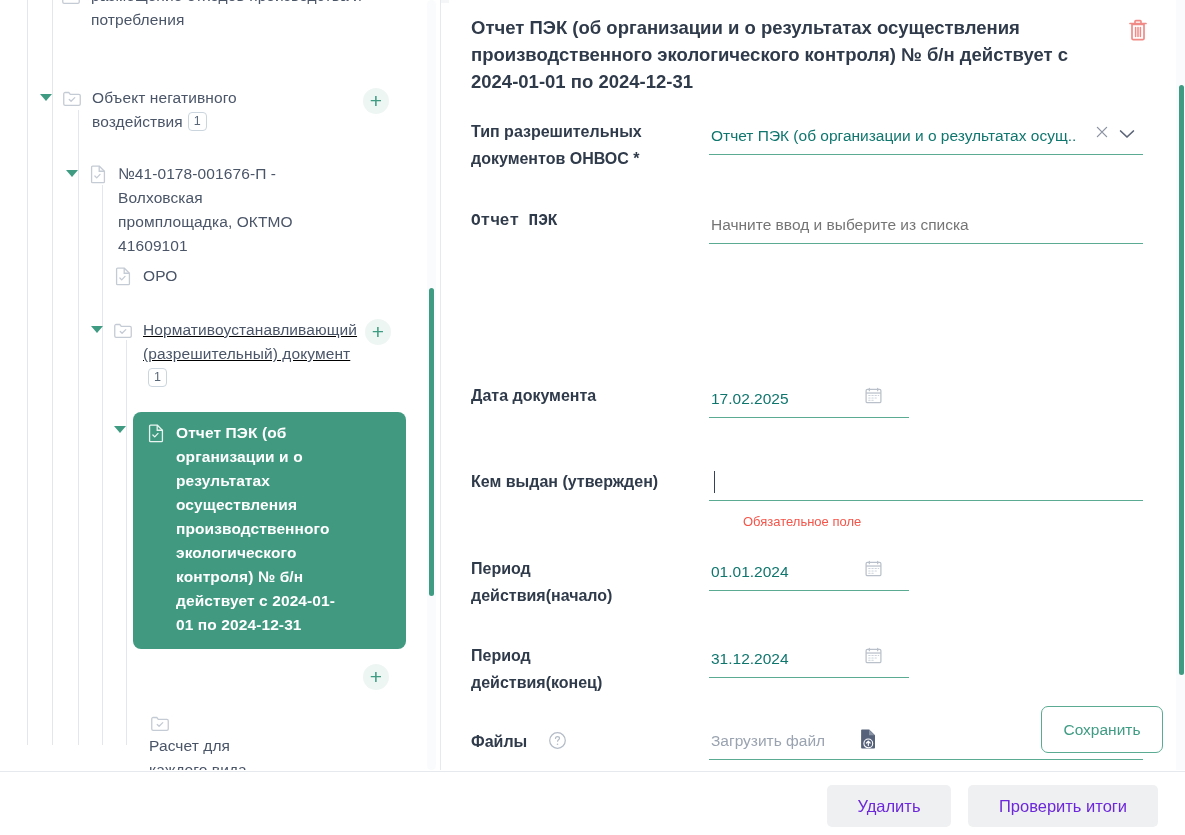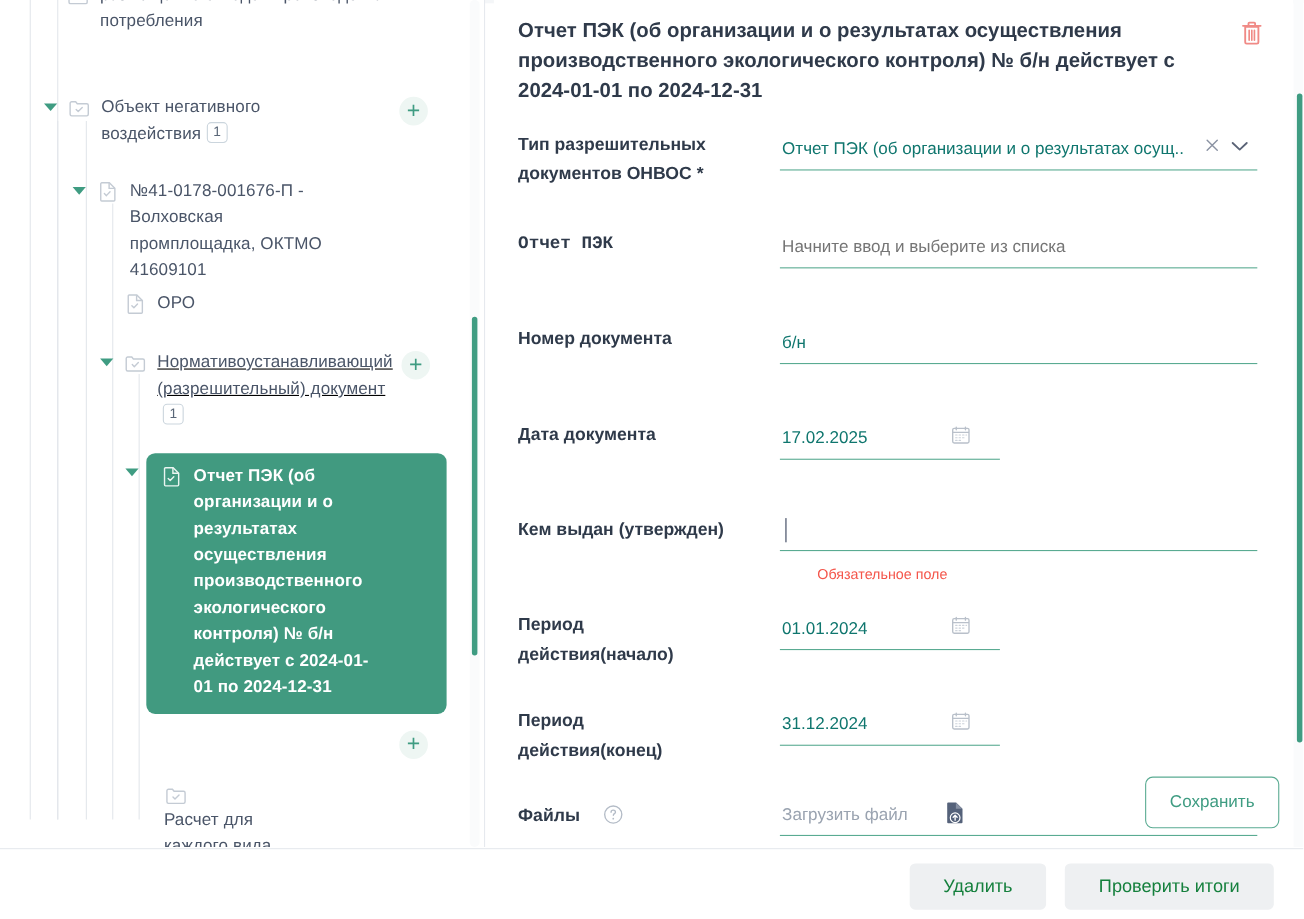--- a/index.html
+++ b/index.html
@@ -215,21 +215,21 @@
     background: #ffffff;
     border-top: 1px solid #e6e9ee;
   }
   .footer-btn {
     position: absolute;
     top: 13px;
     height: 42px;
     background: #eef0f2;
     border: none;
     border-radius: 5px;
-    color: #15803d;
+    color: #6d28d9;
     font-size: 16.5px;
     font-family: "Liberation Sans", sans-serif;
     cursor: pointer;
   }
   #delete-button { left: 827px; width: 124px; }
   #check-totals-button { left: 968px; width: 190px; }
 
   #top-edge {
     position: absolute; left: 0; top: 0; width: 1185px; height: 3px;
     background: #f4f6f8;
@@ -376,25 +376,20 @@
       </span>
       <div class="f-underline" style="left:260px; top:36px; width:434px;"></div>
     </div>
 
     <div class="f-row" style="top:208px; height:70px;">
       <div class="f-label" style="top:0;font-family:Liberation Mono, monospace;">Отчет ПЭК</div>
       <input class="f-placeholder" style="left: 260px; top: 6px; width: 430px; border: none; outline: none; background: transparent; font-family: &quot;Liberation Sans&quot;, sans-serif;" placeholder="Начните ввод и выберите из списка">
       <div class="f-underline" style="left:260px; top:35px; width:434px;"></div>
     </div>
 
-    <div class="f-row" style="top:295px; height:70px;">
-      <div class="f-label" style="top:0;">Номер документа</div>
-      <div class="f-value" style="left:262px; top:7px;">б/н</div>
-      <div class="f-underline" style="left:260px; top:35px; width:434px;"></div>
-    </div>
 
     <div class="f-row" style="top:382px; height:70px;">
       <div class="f-label" style="top:0;">Дата документа</div>
       <div class="f-value" style="left:262px; top:7px;">17.02.2025</div>
       <span class="cal-ico" style="left:415px; top:4px;">
         <svg width="19" height="19" viewBox="0 0 20 20" fill="none">
           <rect x="2.2" y="3.6" width="15.6" height="14" rx="1.4" stroke="#b9c0ca" stroke-width="1.3"></rect>
           <path d="M2.2 7.4h15.6" stroke="#b9c0ca" stroke-width="1.3"></path>
           <path d="M5.6 2.4v2.6M14.4 2.4v2.6" stroke="#b9c0ca" stroke-width="1.3" stroke-linecap="round"></path>
           <path d="M5 10h1.4M8.3 10h1.4M11.6 10h1.4M14.9 10h.6M5 12.6h1.4M8.3 12.6h1.4M11.6 12.6h1.4M5 15.1h1.4M8.3 15.1h1.4" stroke="#ccd2da" stroke-width="1.1" stroke-linecap="round"></path>

